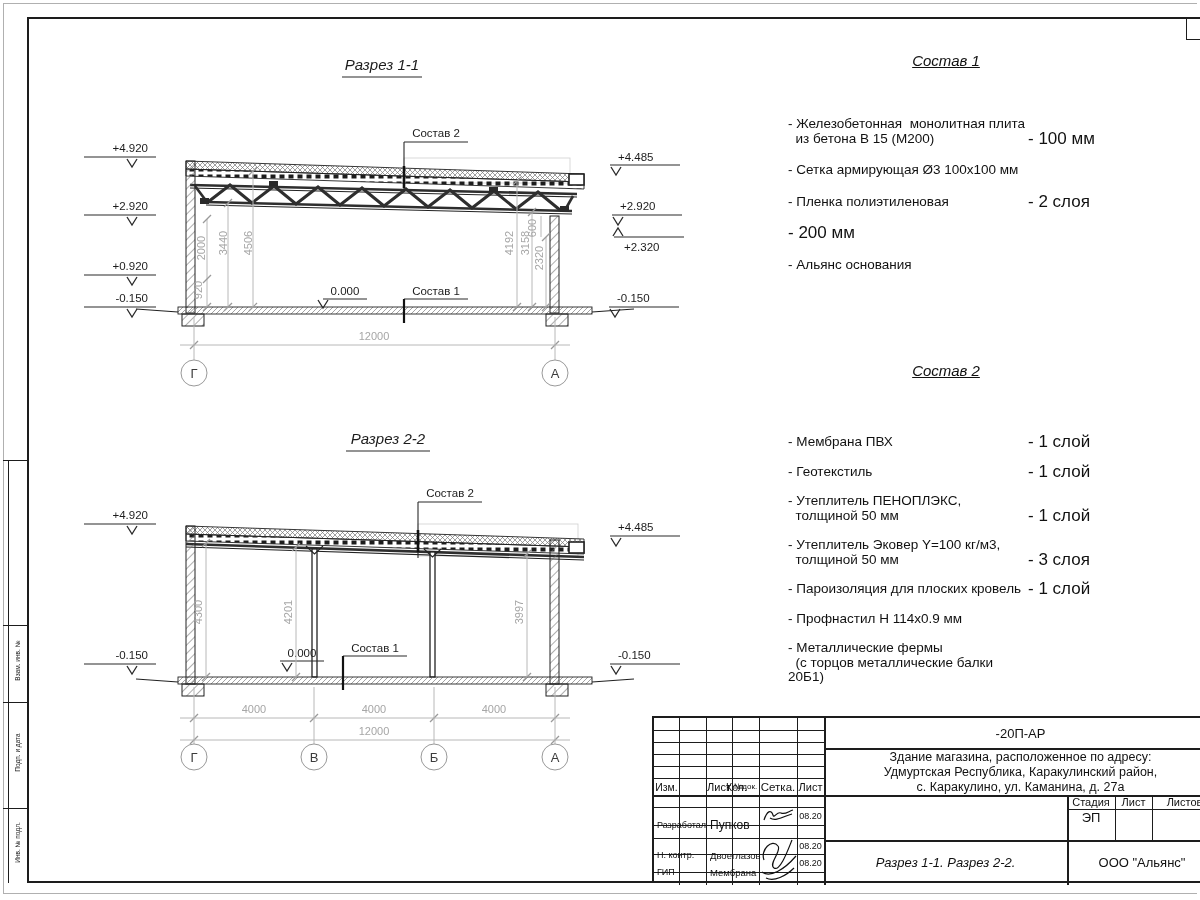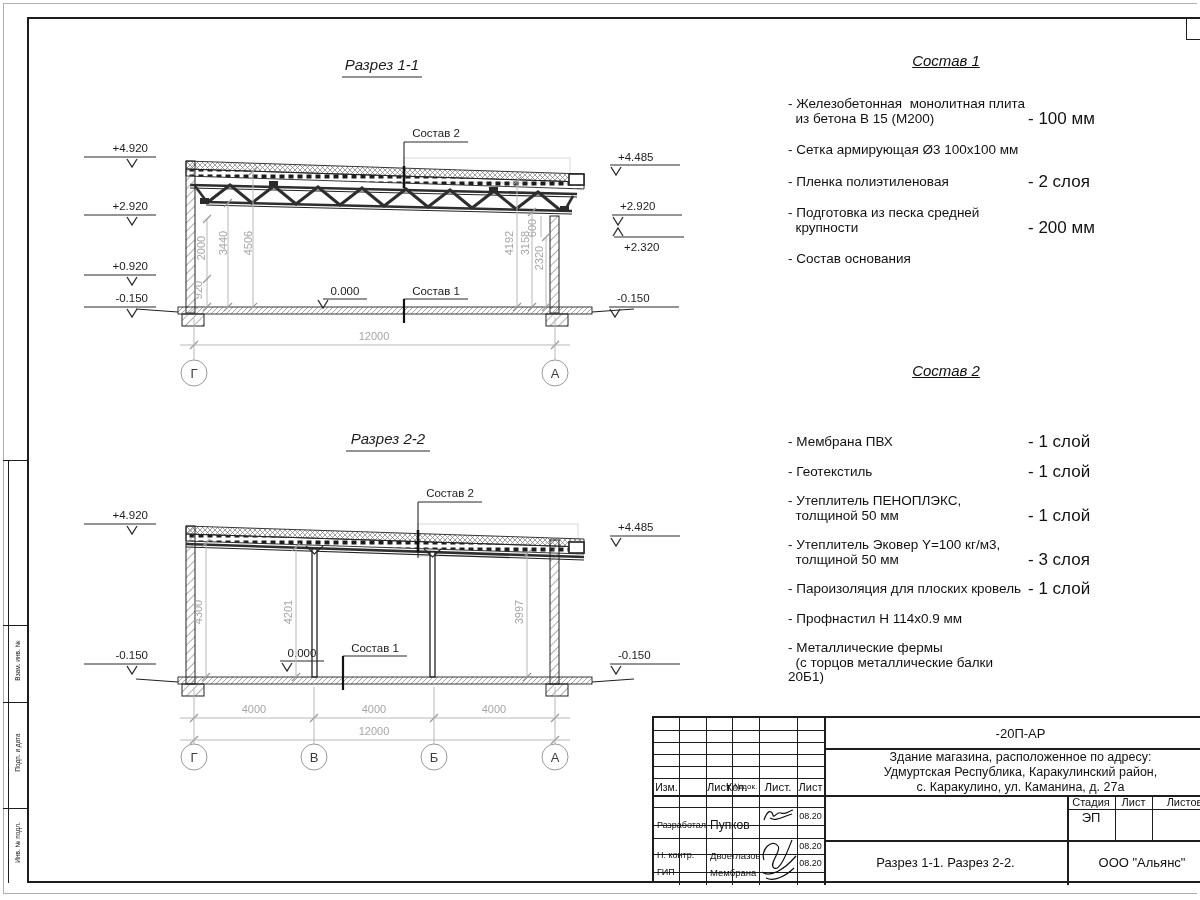--- a/index.html
+++ b/index.html
@@ -16,21 +16,21 @@
   .tick{stroke:#9a9a9a;stroke-width:1.2;}
   .el{stroke:#2a2a2a;stroke-width:1.1;}
   .xl{stroke:#2a2a2a;stroke-width:1.3;fill:none;}
   .s1{stroke:#222;stroke-width:1.1;fill:none;}
   .s2{stroke:#2e2e2e;stroke-width:2.6;fill:none;}
   .s3{stroke:#2e2e2e;stroke-width:3;fill:none;}
   .faint{stroke:#cfcfcf;stroke-width:0.8;fill:none;}
   
   .sost{position:absolute;width:402px;color:#111;}
   .sost .st{display:block;width:316px;text-align:center;font-style:italic;font-size:15px;text-decoration:underline;}
-  .sost .items{margin-top:28px;}
+  .sost .items{margin-top:48px;}
   .item{display:flex;align-items:flex-end;margin-bottom:17px;}
   .item .nm{width:240px;font-size:13.5px;line-height:14.5px;white-space:pre-wrap;}
   .item .val{flex:1;font-size:17px;line-height:14.5px;white-space:nowrap;}
   
   #stamp{position:absolute;left:652px;top:716px;width:563px;height:167px;border:2px solid #1d1d1d;box-sizing:border-box;}
   #stamp .hl,#stamp .vl{background:#1d1d1d;}
   .sc{position:absolute;display:flex;align-items:center;justify-content:center;text-align:center;color:#111;}
   .scl{position:absolute;display:flex;align-items:center;color:#111;margin-top:9px;}
   .rot{position:absolute;transform:rotate(-90deg);font-size:6.5px;color:#222;white-space:nowrap;text-align:center;width:100px;}
 </style>
@@ -346,26 +346,24 @@
         </div>
       <div class="item">
           <div class="nm">- Сетка армирующая Ø3 100х100 мм</div>
           <div class="val"></div>
         </div>
       <div class="item">
           <div class="nm">- Пленка полиэтиленовая</div>
           <div class="val">-  2 слоя</div>
         </div>
       <div class="item">
-          <div class="nm">- Подготовка из песка средней
-  крупности</div>
           <div class="val">- 200 мм</div>
         </div>
       <div class="item">
-          <div class="nm">- Состав основания</div>
+          <div class="nm">- Альянс основания</div>
           <div class="val"></div>
         </div>
     </div>
   </div>
 
   <div class="sost" style="left:788px;top:362px;">
     <span class="st">Состав 2</span>
     <div class="items" style="margin-top:56px;">
       <div class="item" style="margin-bottom:15px;">
           <div class="nm">- Мембрана ПВХ</div>
@@ -430,21 +428,21 @@
 
     <div class="sc" style="left:170px;top:0;width:393px;height:30px;font-size:13px;">-20П-АР</div>
     <div class="sc" style="left:175px;top:31px;width:383px;height:46px;font-size:12.5px;line-height:15px;white-space:pre-line;">Здание магазина, расположенное по адресу:
 Удмуртская Республика, Каракулинский район,
 с. Каракулино, ул. Каманина, д. 27а</div>
 
     <div class="sc" style="left:0;top:60px;width:25px;height:17px;font-size:10.5px;">Изм.</div>
     <div class="sc" style="left:25px;top:60px;width:27px;height:17px;font-size:10.5px;padding-left:44px;">Кол.</div>
     <div class="sc" style="left:52px;top:60px;width:26px;height:17px;font-size:11px;">Лист</div>
     <div class="sc" style="left:78px;top:60px;width:27px;height:17px;font-size:8px;">№док.</div>
-    <div class="sc" style="left:105px;top:60px;width:38px;height:17px;font-size:11.5px;">Лист.</div>
+    <div class="sc" style="left:105px;top:60px;width:38px;height:17px;font-size:11.5px;">Сетка.</div>
     <div class="sc" style="left:143px;top:60px;width:27px;height:17px;font-size:11px;">Лист</div>
 
     <div class="scl" style="left:3px;top:89px;width:49px;height:18px;font-size:9px;">Разработал</div>
     <div class="scl" style="left:56px;top:89px;width:47px;height:18px;font-size:12px;">Пупков</div>
     <div class="sc" style="left:143px;top:90px;width:27px;height:16px;font-size:9px;">08.20</div>
 
     <div class="scl" style="left:3px;top:120px;width:49px;height:16px;font-size:9px;">Н. контр.</div>
     <div class="scl" style="left:56px;top:120px;width:47px;height:16px;font-size:9.5px;">Двоеглазов</div>
     <div class="sc" style="left:143px;top:120px;width:27px;height:16px;font-size:9px;">08.20</div>
 
@@ -456,17 +454,17 @@
       <path d="M4 14 C7 5,11 3,13 9 C14 13,17 5,21 7 C25 9,29 5,33 4 M10 12 C16 16,24 10,32 8" stroke="#111" stroke-width="1.2" fill="none"></path>
     </svg>
     <svg style="position:absolute;left:102px;top:114px;" width="44" height="50" viewBox="0 0 44 50">
       <path d="M8 28 C4 18,16 6,22 14 C26 19,12 32,18 36 C24 40,32 18,36 8 M6 40 C14 46,28 38,40 24 M10 46 C18 50,30 44,38 36" stroke="#111" stroke-width="1.2" fill="none"></path>
     </svg>
 
     <div class="sc" style="left:413px;top:77px;width:48px;height:14px;font-size:11px;">Стадия</div>
     <div class="sc" style="left:461px;top:77px;width:37px;height:14px;font-size:11px;">Лист</div>
     <div class="sc" style="left:498px;top:77px;width:65px;height:14px;font-size:11px;">Листов</div>
     <div class="sc" style="left:413px;top:91px;width:48px;height:16px;font-size:13px;">ЭП</div>
-    <div class="sc" style="left:170px;top:122px;width:243px;height:45px;font-size:13px;">Разрез 1-1. Разрез 2-2.</div>
+    <div class="sc" style="left:170px;top:122px;width:243px;height:45px;font-size:13px;font-style:italic;">Разрез 1-1. Разрез 2-2.</div>
     <div class="sc" style="left:413px;top:122px;width:150px;height:45px;font-size:13px;">ООО "Альянс"</div>
   </div>
 
 </div>
 
 </body></html>

